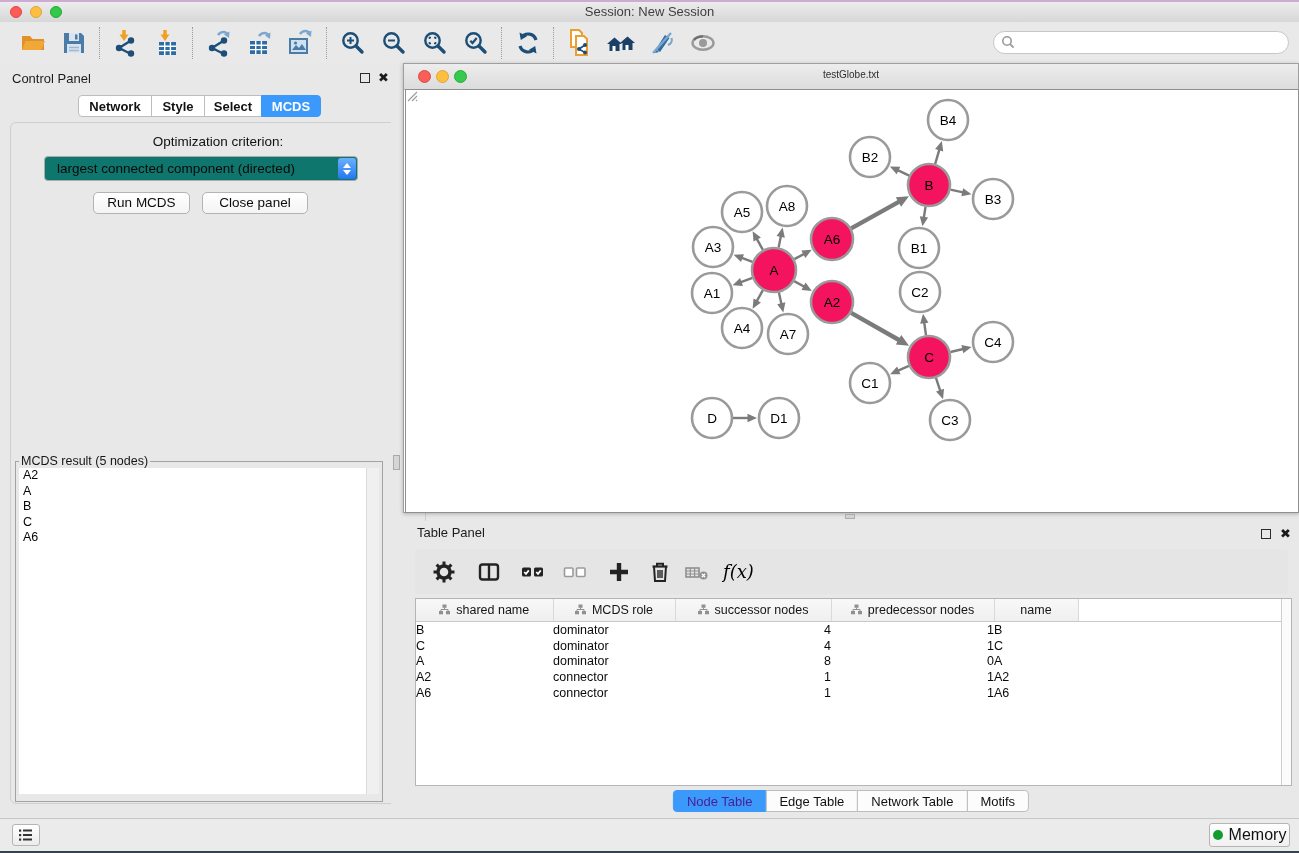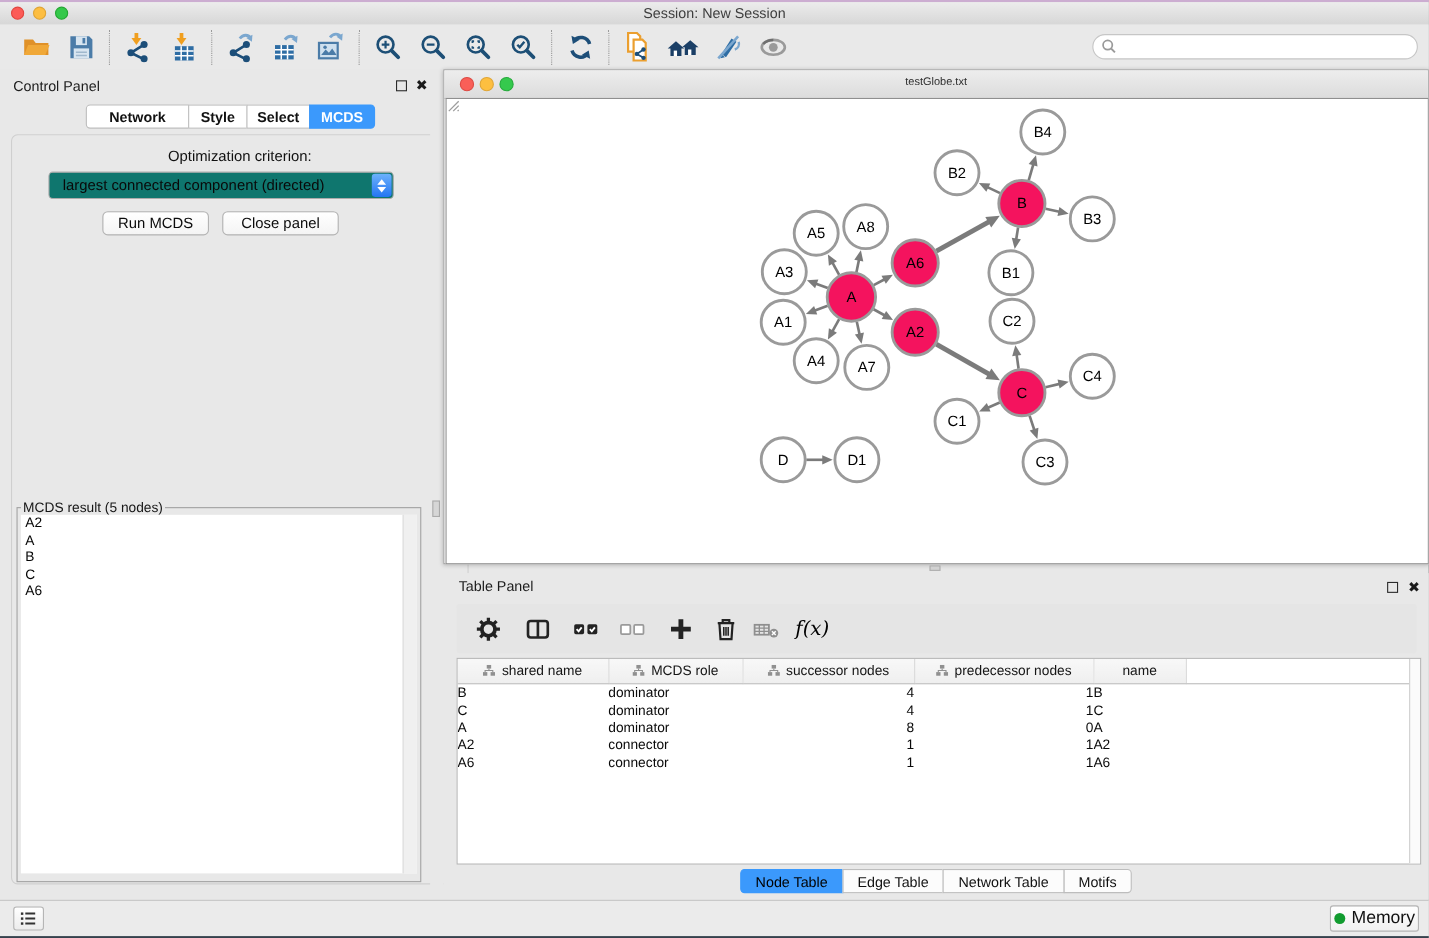--- a/index.html
+++ b/index.html
@@ -90,21 +90,21 @@
   table.ntable th{height:22px;background:linear-gradient(#f8f8f8,#efefef);border-bottom:1px solid #c9c9c9;border-right:1px solid #d9d9d9;
     font-size:12.5px;font-weight:normal;color:#151515;text-align:center;padding:0;white-space:nowrap;overflow:hidden;}
   table.ntable th.cf{background:#fff;border-right:none;border-bottom:1px solid #c9c9c9;}
   table.ntable th .hico{display:inline-block;vertical-align:-1px;margin-right:6px;}
   table.ntable td{height:15.7px;font-size:12.5px;color:#0a0a0a;padding:0;white-space:nowrap;overflow:hidden;}
   td.c0{padding-left:12px;} td.c1{padding-left:8px;}
   td.c2,td.c3{text-align:right;padding-right:14px;}
   td.c4{padding-left:12px;}
   .tp-tabs{position:absolute;left:50%;transform:translateX(-50%);top:269px;display:flex;}
   .tp-tabs .seg{font-weight:400;font-size:13px;padding:0 13px;background:#fcfcfc;}
-  .tp-tabs .seg.active{background:#3b99fc;color:#000000;border-color:#3b99fc;}
+  .tp-tabs .seg.active{background:#3b99fc;color:#4c1d95;border-color:#3b99fc;}
 
   
   .statusbar{left:0;top:818px;width:1299px;height:33px;background:#ebebeb;border-top:1px solid #c6c6c6;box-sizing:border-box;}
   .sb-left{position:absolute;left:12px;top:5px;width:28px;height:22px;background:linear-gradient(#fff,#ececec);border:1px solid #b5b5b5;border-radius:3px;display:flex;align-items:center;justify-content:center;box-sizing:border-box;}
   .sb-mem{position:absolute;right:9px;top:4px;width:81px;height:24px;background:linear-gradient(#fff,#f0f0f0);border:1px solid #b5b5b5;border-radius:3px;display:flex;align-items:center;justify-content:center;gap:6px;box-sizing:border-box;}
   .memdot{width:10px;height:10px;border-radius:50%;background:#129c30;}
   .sb-mem span{font-size:16px;color:#111;}
 </style>
 </head>
 <body>
@@ -268,21 +268,21 @@
         </svg>
       <input type="text" placeholder="" style="">
     </div>
   </div>
 
   <div class="abs control-panel">
     <div class="panel-title">Control Panel</div>
     <span class="float-ico cp-float"></span>
     <span class="close-ico cp-close">✖</span>
     <div class="cp-tabs">
-      <div class="seg first" style="width:94px">Network</div>
+      <div class="seg first" style="width:74px">Network</div>
       <div class="seg" style="width:54px">Style</div>
       <div class="seg" style="width:58px">Select</div>
       <div class="seg last active" style="width:60px">MCDS</div>
     </div>
     <div class="tab-pane">
       <div class="opt-label">Optimization criterion:</div>
       <div class="selectbox">
         <span class="val">largest connected component (directed)</span>
         <span class="spinner">
             <span class="tri up"></span>

